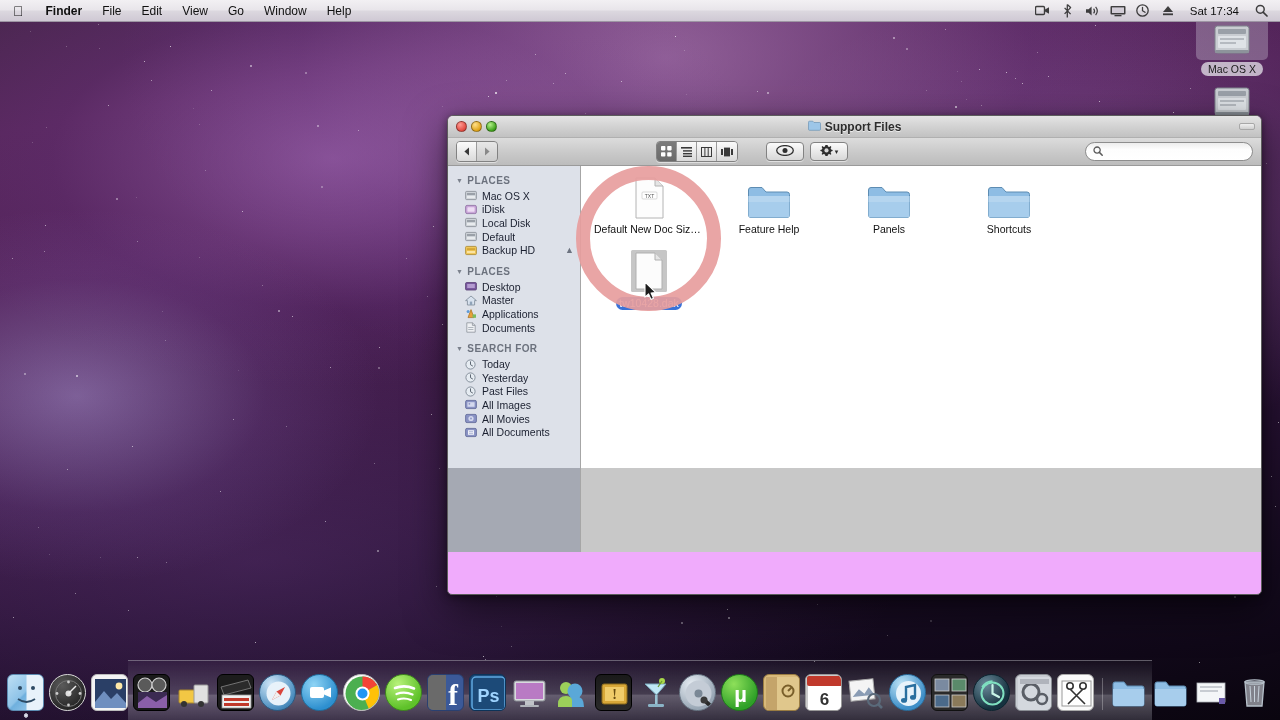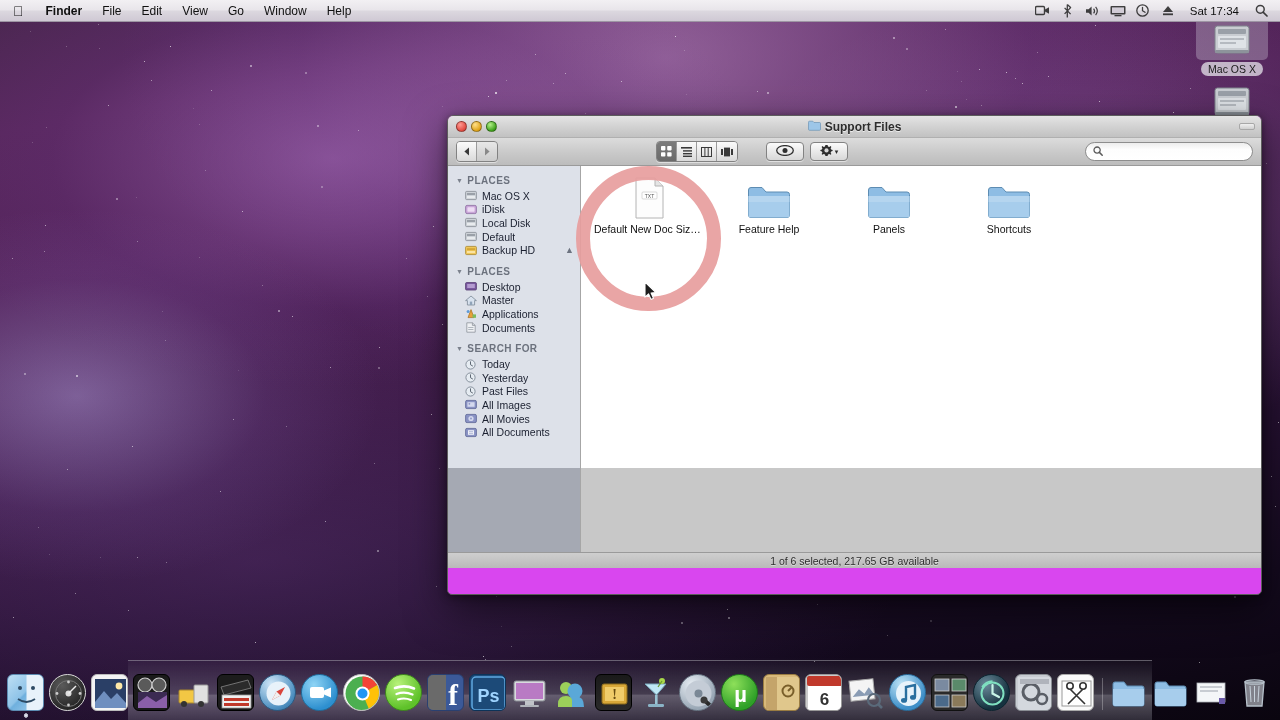--- a/index.html
+++ b/index.html
@@ -51,21 +51,21 @@
     color:#fff; text-shadow:0 1px 1px rgba(0,0,0,.75); border-radius:8px;
   }
   .dsk-icon.sel .lbl{ background:rgba(236,236,240,.72); color:#1a1a1a; text-shadow:none; }
   .dsk-icon.sel .glyph{ background:rgba(225,225,235,.30); border-radius:5px; }
 
   
   #finder{
     position:absolute; left:447px; top:115px; width:815px; height:480px;
     border:1px solid #5d5d5d; border-radius:6px 6px 5px 5px;
     box-shadow:0 14px 40px rgba(0,0,0,.55), 0 2px 8px rgba(0,0,0,.45);
-    overflow:hidden; background:#d946ef; z-index:20;
+    overflow:hidden; background:#f0abfc; z-index:20;
   }
   
   #titlebar{
     height:22px; position:relative;
     background:linear-gradient(to bottom,#e4e4e4 0%,#d2d2d2 50%,#c2c2c2 100%);
     border-bottom:1px solid #b0b0b0;
     display:flex; align-items:center;
   }
   .lights{ display:flex; gap:4px; padding-left:8px; }
   .lt{ width:11px; height:11px; border-radius:50%; border:1px solid rgba(0,0,0,.35); }
@@ -805,29 +805,36 @@
           <div class="ficon">
             <svg width="44" height="36" viewBox="0 0 44 36">
               <path d="M1.5 6 A2.5 2.5 0 0 1 4 3.5 H15 L19 8 H40 A2.5 2.5 0 0 1 42.5 10.5 V31 A2.5 2.5 0 0 1 40 33.5 H4 A2.5 2.5 0 0 1 1.5 31 Z" fill="#8ebde4" stroke="#5d8cb2" stroke-width="1"></path>
               <path d="M1.5 12 H42.5 V31 A2.5 2.5 0 0 1 40 33.5 H4 A2.5 2.5 0 0 1 1.5 31 Z" fill="#a7cdec"></path>
               <path d="M1.5 12 H42.5 V18 H1.5 Z" fill="#bedbf1" opacity=".6"></path>
             </svg>
           </div>
           <div class="fname">Shortcuts</div>
         </div>
 
+        <div class="fitem sel" style="position:absolute; left:8px; top:82px;">
+          <div class="ficon">
+            <svg width="40" height="46" viewBox="0 0 40 46">
+              <rect x="2" y="2" width="36" height="42" rx="1.5" fill="#c6c6c6"></rect>
+              <path d="M7 5 H26 L33 12 V41 H7 Z" fill="#fcfcfc" stroke="#b0b0b0" stroke-width="1"></path>
+              <path d="M26 5 V12 H33" fill="#e6e6e6" stroke="#b0b0b0" stroke-width="1"></path>
+            </svg>
+          </div>
+          <div class="fname">tw10428.dak</div>
+        </div>
 
       </div>
       <div id="ct-fade"></div>
     </div>
   </div>
 
-  <div id="statusbar">
-    <span>1 of 6 selected, 217.65 GB available</span>
-  </div>
 </div>
 
 <div id="ring"></div>
 
 <div id="cursor">
   <svg width="14" height="20" viewBox="0 0 14 20">
     <path d="M1 1 L1 16.2 L4.6 12.9 L7 18.4 L9.5 17.3 L7.1 12 L11.9 11.6 Z" fill="#1d1d1d" stroke="#ffffff" stroke-width="1.1" stroke-linejoin="round"></path>
   </svg>
 </div>
 

